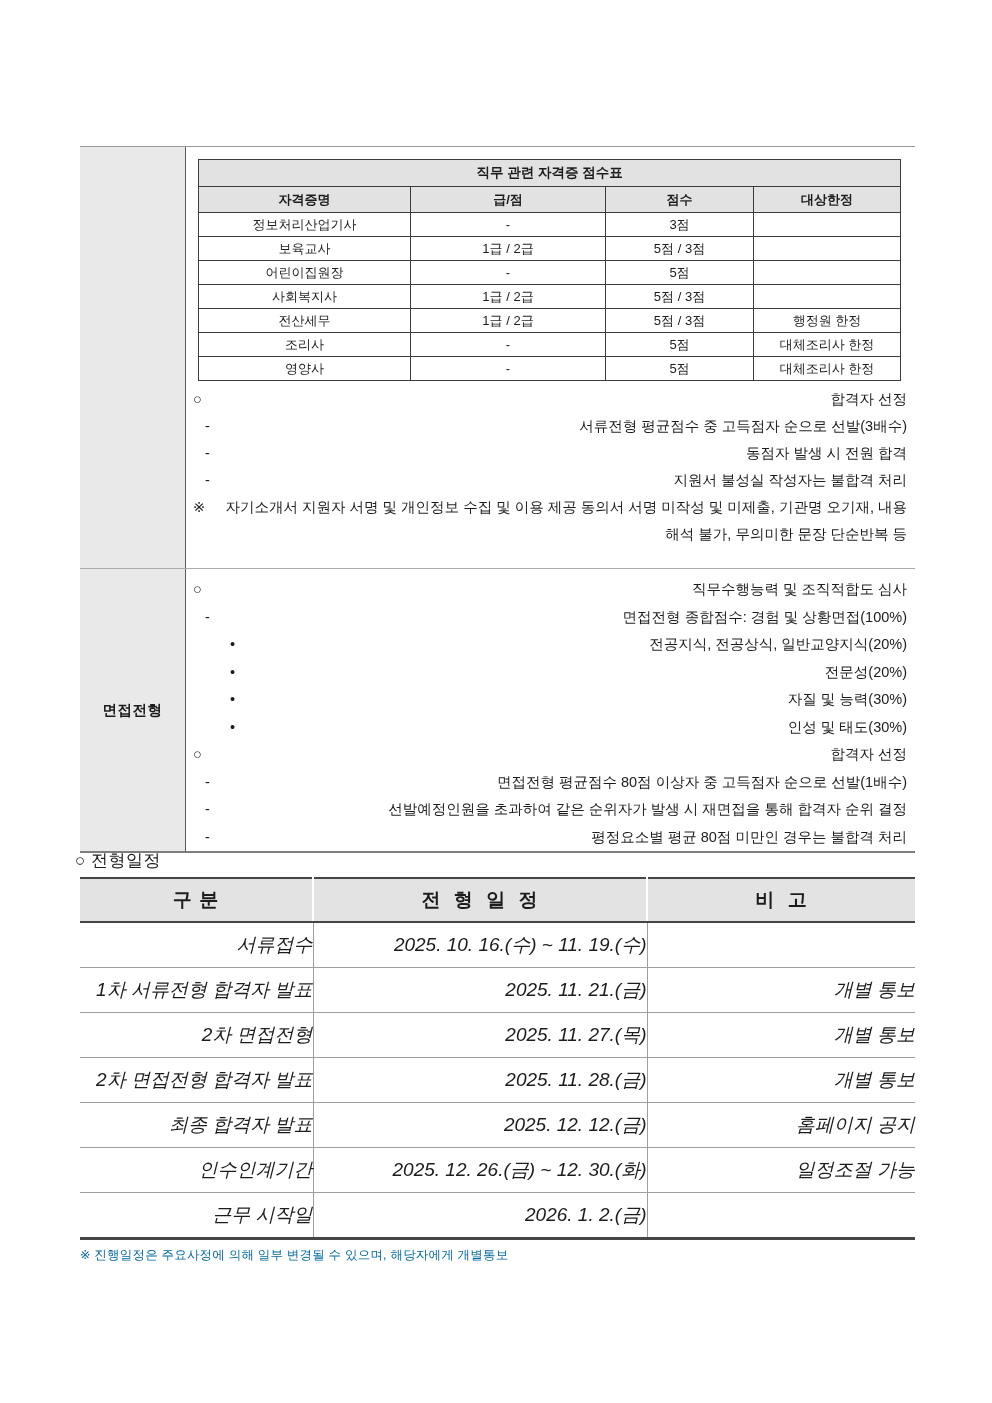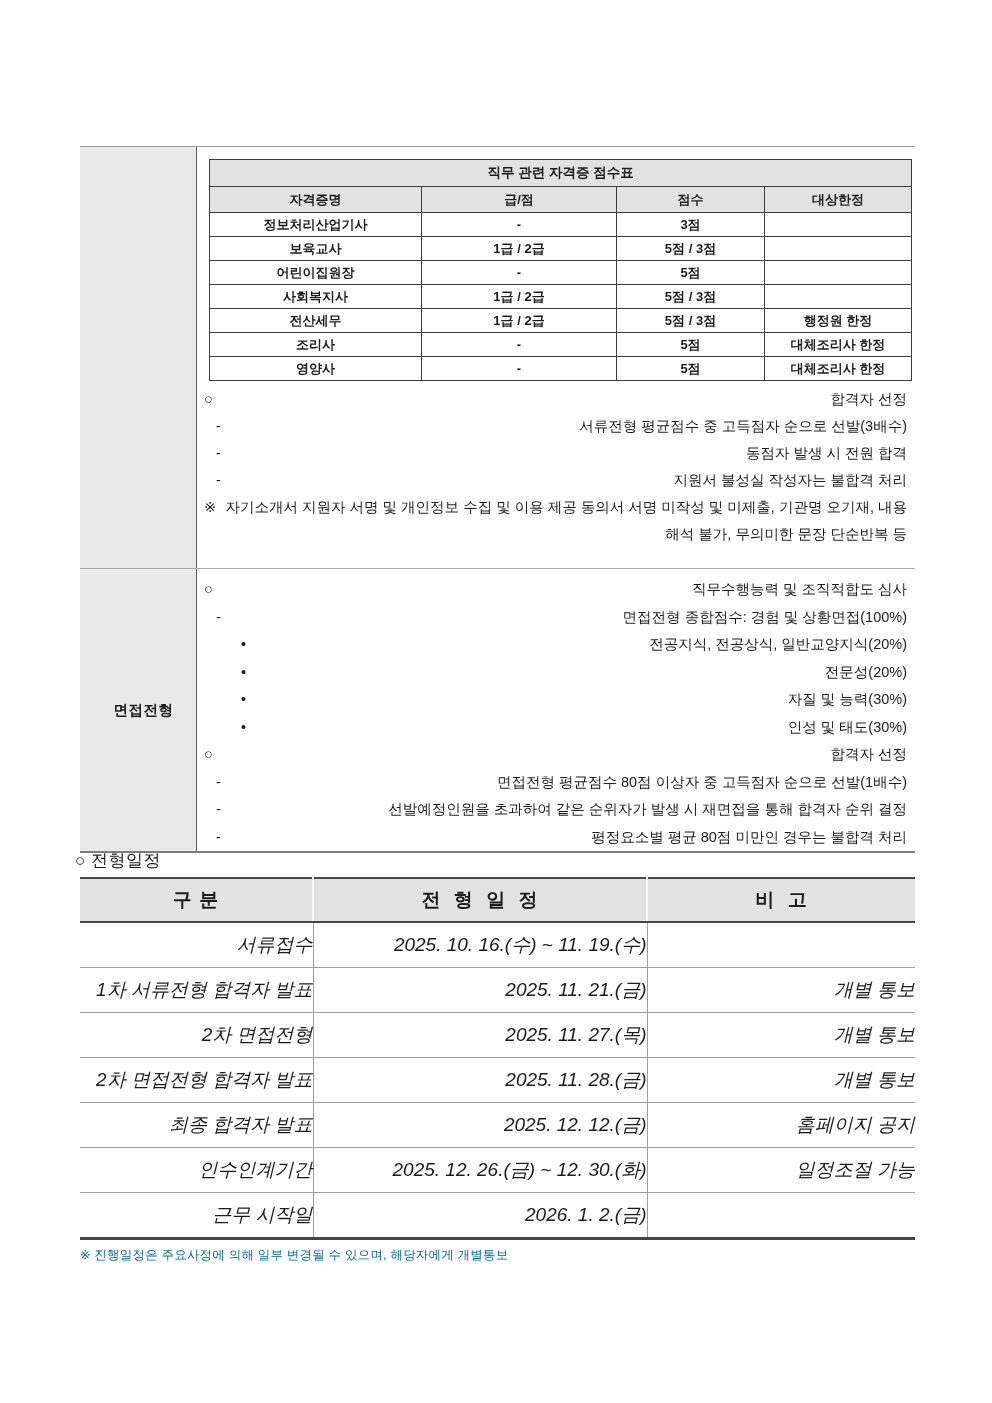--- a/index.html
+++ b/index.html
@@ -17,39 +17,39 @@
     position:absolute; left:80px; top:146px; width:835px;
     border-top:1px solid #9a9a9a;
     border-bottom:2px solid #7d7d7d;
   }
   .criteria-row { display:flex; }
   .criteria-row.first { border-bottom:1px solid #ababab; }
   .label-cell {
     flex:0 0 105px; background:#e9e9e9;
     border-right:1px solid #5a5a5a;
     display:flex; align-items:center; justify-content:center;
-    font-size:14.5px; font-weight:600; letter-spacing:0.5px;padding-left:11px;
+    font-size:14.5px; font-weight:600; letter-spacing:0.5px;
   }
   .content-cell { flex:1; min-width:0; }
   .criteria-row.first  .content-cell { min-height:421px; }
   .criteria-row.second .content-cell { min-height:275px; padding-top:2px; }
 
   
   table.cert {
     border-collapse:collapse; table-layout:fixed;
     width:702px; margin:12px 0 0 12px;
     font-size:13px;
   }
   table.cert th, table.cert td {
     border:1px solid #3c3c3c; text-align:center;
     padding:0; overflow:hidden; white-space:nowrap;
   }
   table.cert .t-title { background:#e2e2e2; font-weight:bold; height:26px; font-size:13.5px; }
   table.cert th { background:#e2e2e2; font-weight:bold; height:25px; }
-  table.cert td { height:23px; font-weight:700; }
+  table.cert td { height:23px; font-weight:400; }
 
   
   .list { margin-top:5px; }
   .line { display:flex; align-items:flex-start; line-height:27px; font-size:14.5px; }
   .second .line { line-height:27.5px; }
   .line .marker { flex:0 0 auto; text-align:left; }
   .line .txt { flex:1 1 auto; min-width:0; padding-right:8px;text-align:right; }
   .lv0 { padding-left:7px; }  .lv0 .marker { width:21px; }
   .lv1 { padding-left:19px; } .lv1 .marker { width:14px; }
   .lv2 { padding-left:44px; } .lv2 .marker { width:19px; }

